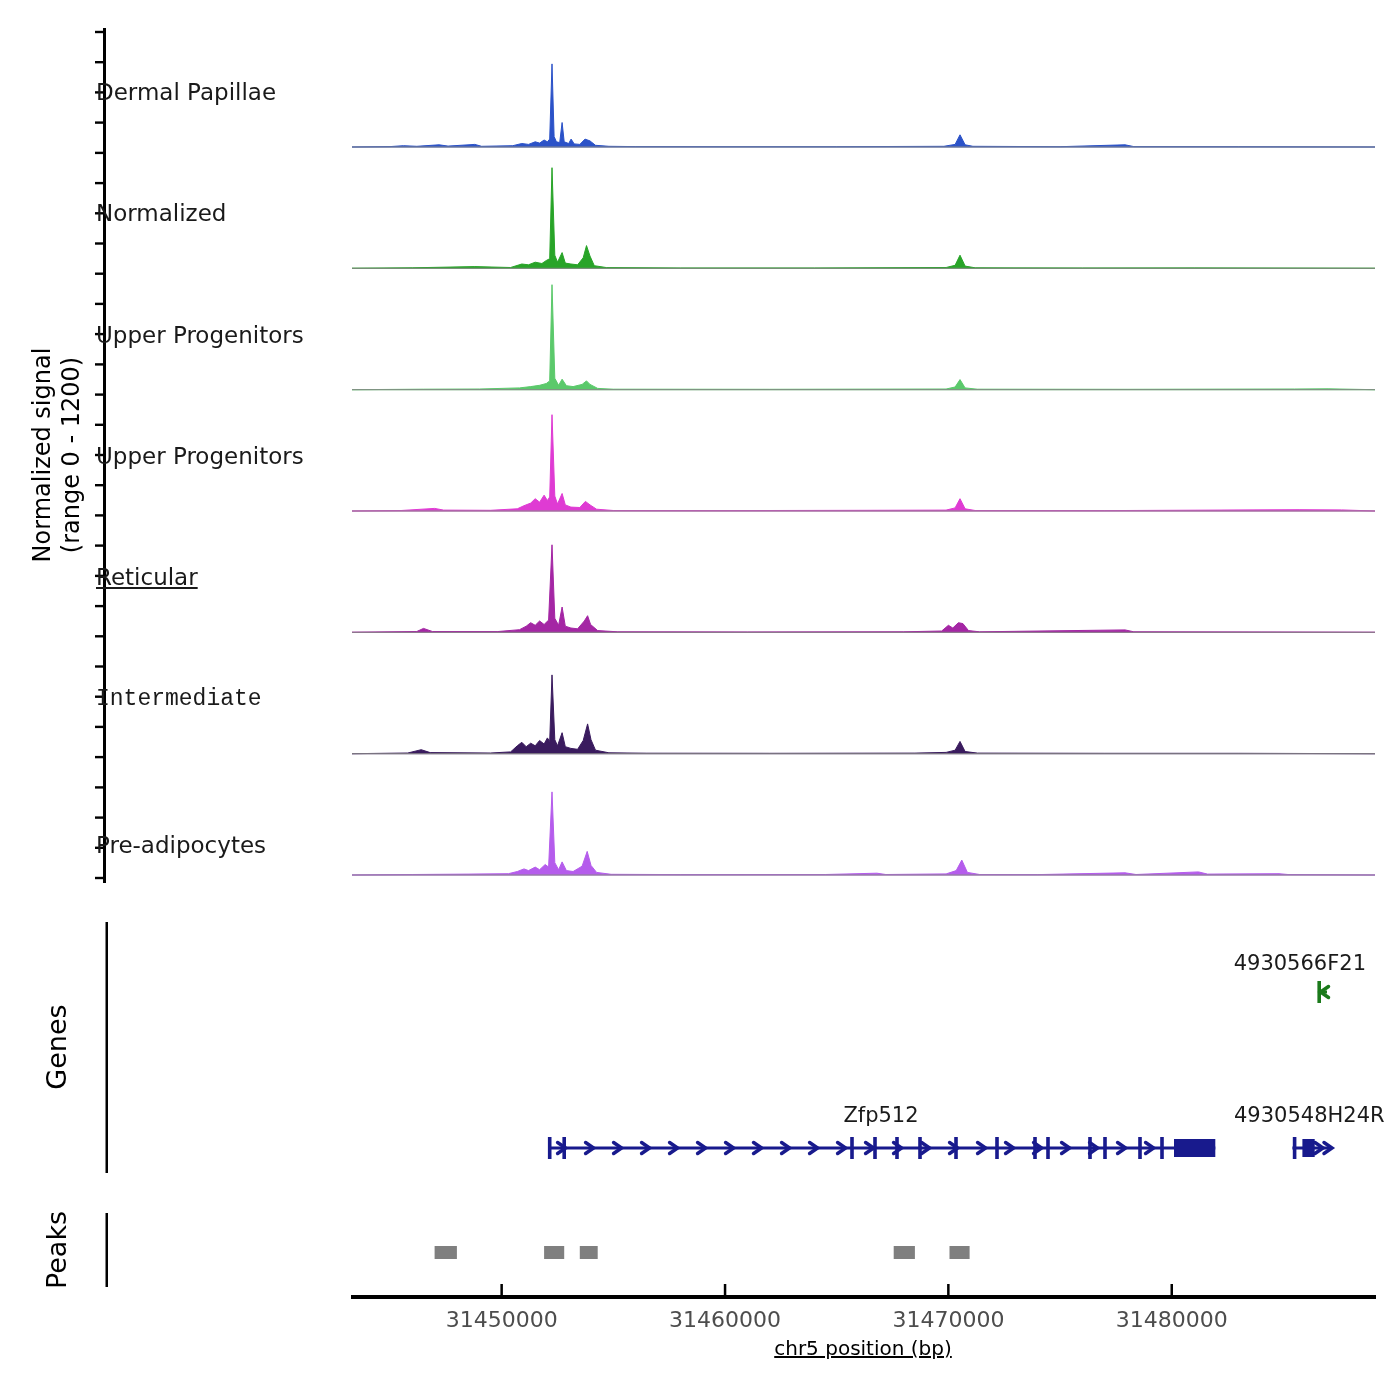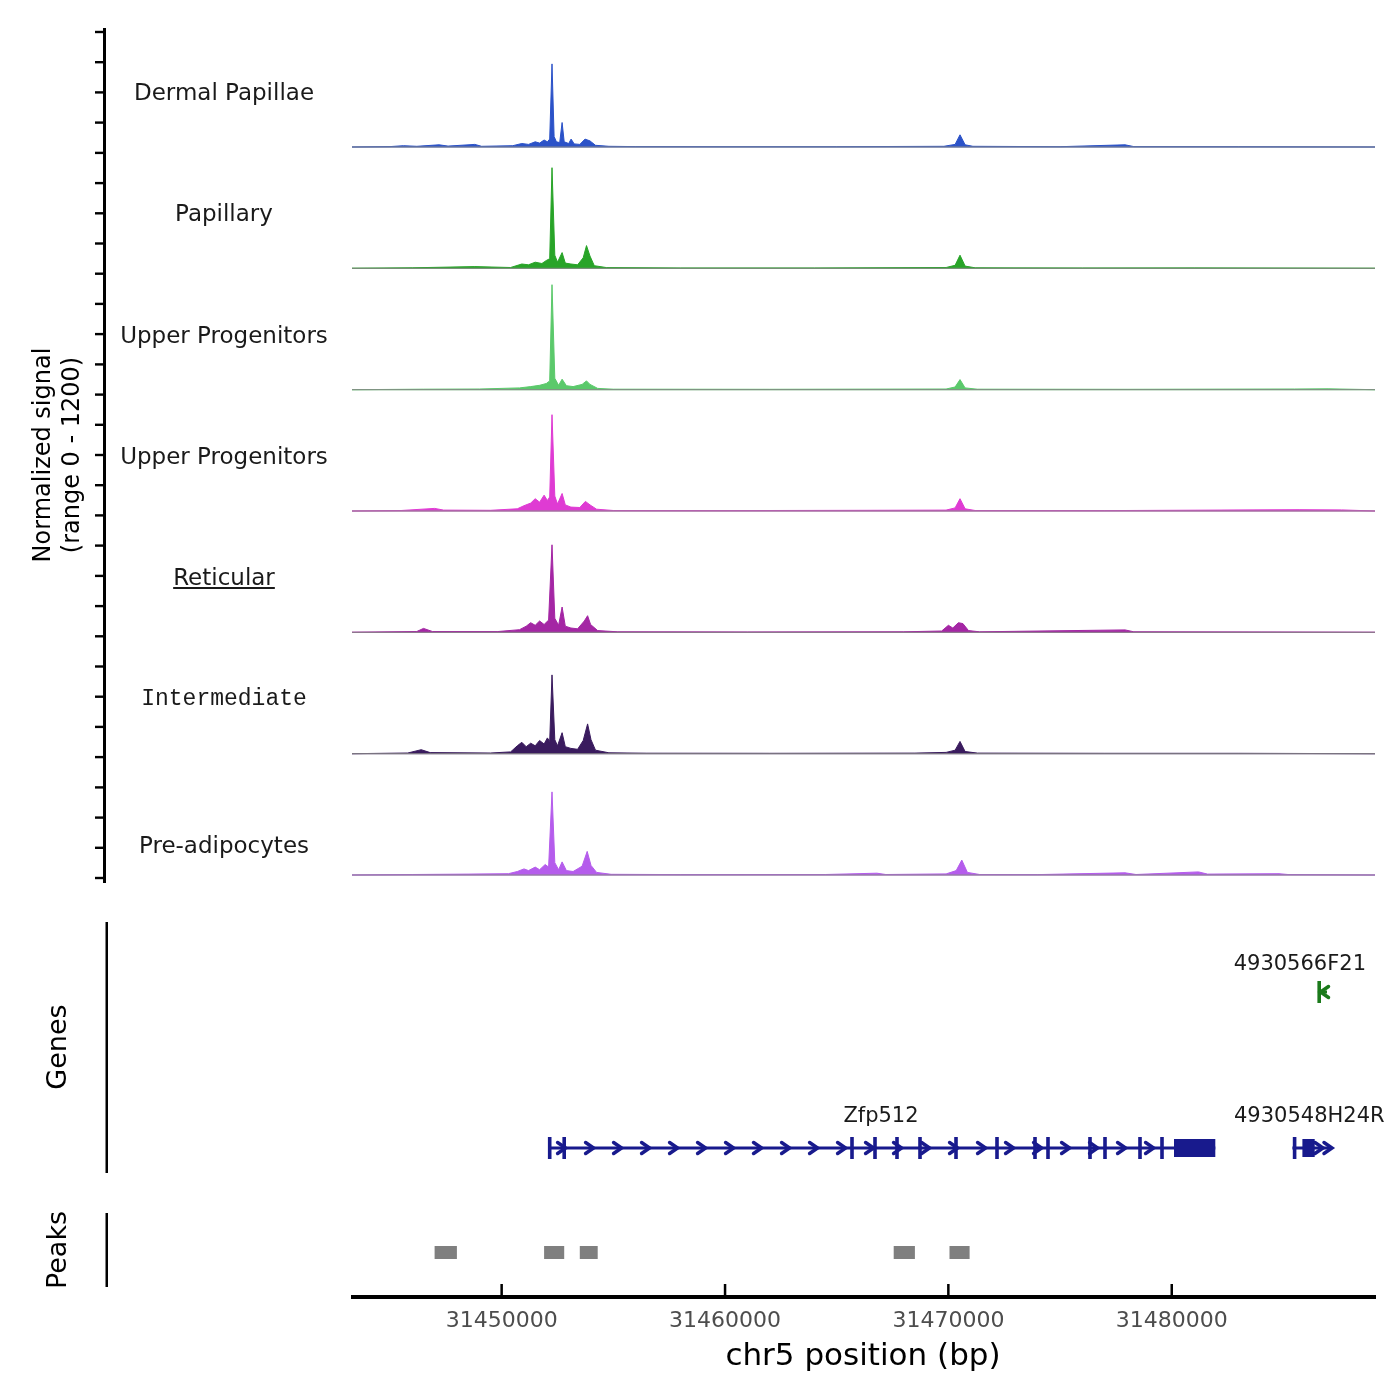--- a/index.html
+++ b/index.html
@@ -1,28 +1,28 @@
 <!DOCTYPE html>
 <html><head>
 <meta charset="utf-8">
 <style>
   html,body{margin:0;padding:0;background:#fff;}
   .page{position:relative;width:1400px;height:1400px;background:#fff;overflow:hidden;
         font-family:"DejaVu Sans",sans-serif;}
   #chart{position:absolute;left:0;top:0;}
   .track-label{position:absolute;left:96px;width:256px;height:30px;line-height:30px;
-        text-align:center;font-size:23px;color:#1a1a1a;}
+        font-size:23px;color:#1a1a1a;}
   .ylab{position:absolute;left:-92px;top:425px;width:300px;height:60px;
         transform:rotate(-90deg);text-align:center;font-size:24px;line-height:29px;color:#000;}
   .vlab{position:absolute;width:140px;height:32px;line-height:32px;transform:rotate(-90deg);
         text-align:center;font-size:27px;color:#000;}
   #genes-label{left:-13px;top:1031px;}
   #peaks-label{left:-13px;top:1234px;}
   .xtitle{position:absolute;left:563px;top:1336px;width:600px;text-align:center;
-        font-size:31px;color:#000;}
+        font-size:20px;color:#000;text-decoration:underline;}
   .tick-label{font:22px "DejaVu Sans",sans-serif;fill:#4d4d4d;}
   .gene-label{font:21px "DejaVu Sans",sans-serif;fill:#1a1a1a;}
 </style>
 </head>
 <body>
 
 <div class="page">
 
   <svg id="chart" width="1400" height="1400">
       <rect x="103" y="28" width="3" height="855" fill="#000"></rect>
@@ -151,21 +151,21 @@
       <rect x="723.8" y="1284" width="2.5" height="11" fill="#000"></rect>
       <text x="725.0" y="1327" text-anchor="middle" class="tick-label">31460000</text>
       <rect x="947.1" y="1284" width="2.5" height="11" fill="#000"></rect>
       <text x="948.4" y="1327" text-anchor="middle" class="tick-label">31470000</text>
       <rect x="1170.5" y="1284" width="2.5" height="11" fill="#000"></rect>
       <text x="1171.7" y="1327" text-anchor="middle" class="tick-label">31480000</text>
     </svg>
 
   <div id="labels">
       <div class="track-label" style="top: 77px;">Dermal Papillae</div>
-      <div class="track-label" style="top: 198px;">Papillary</div>
+      <div class="track-label" style="top: 198px;">Normalized</div>
       <div class="track-label" style="top: 320px;">Upper Progenitors</div>
       <div class="track-label" style="top: 441px;">Upper Progenitors</div>
       <div class="track-label" style="top: 562px; text-decoration: underline;">Reticular</div>
       <div class="track-label" style="top: 684px; font-family: Liberation Mono, monospace;">Intermediate</div>
       <div class="track-label" style="top: 805px; margin-top: 25px;">Pre-adipocytes</div>
     </div>
 
   <div class="ylab">
     <div>Normalized signal</div>
     <div>(range 0 - 1200)</div>

